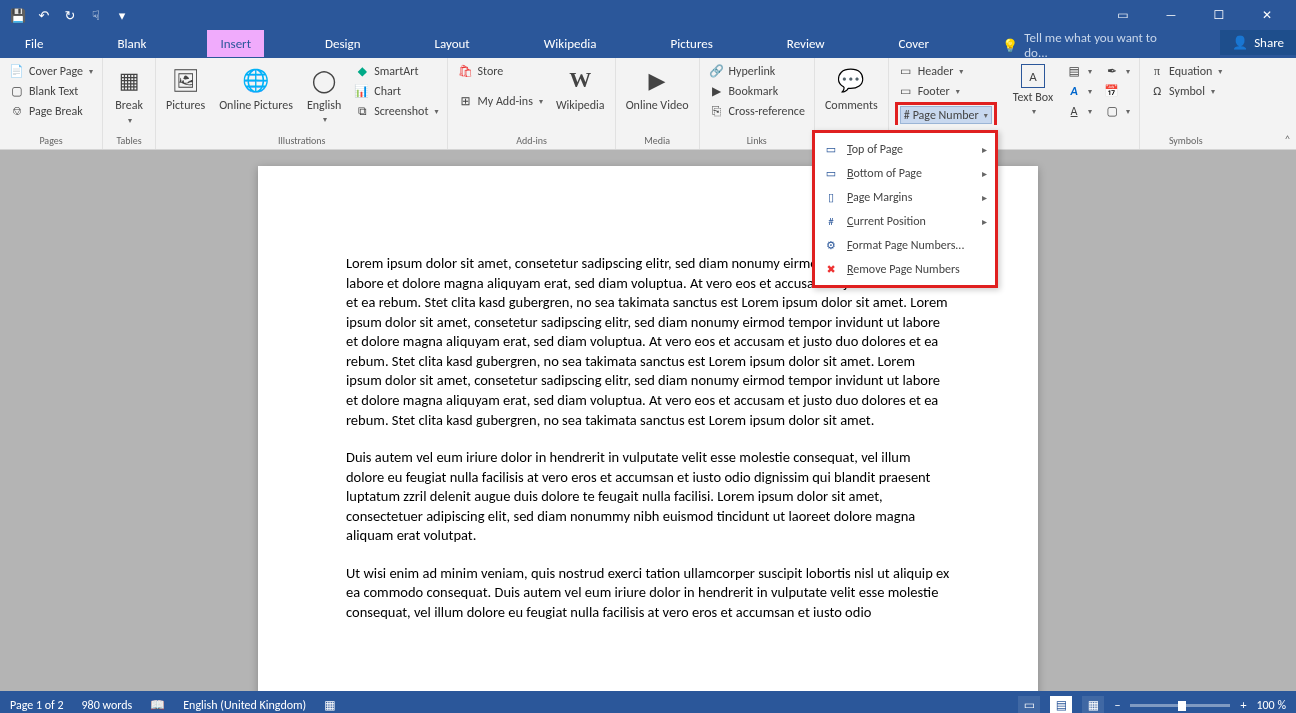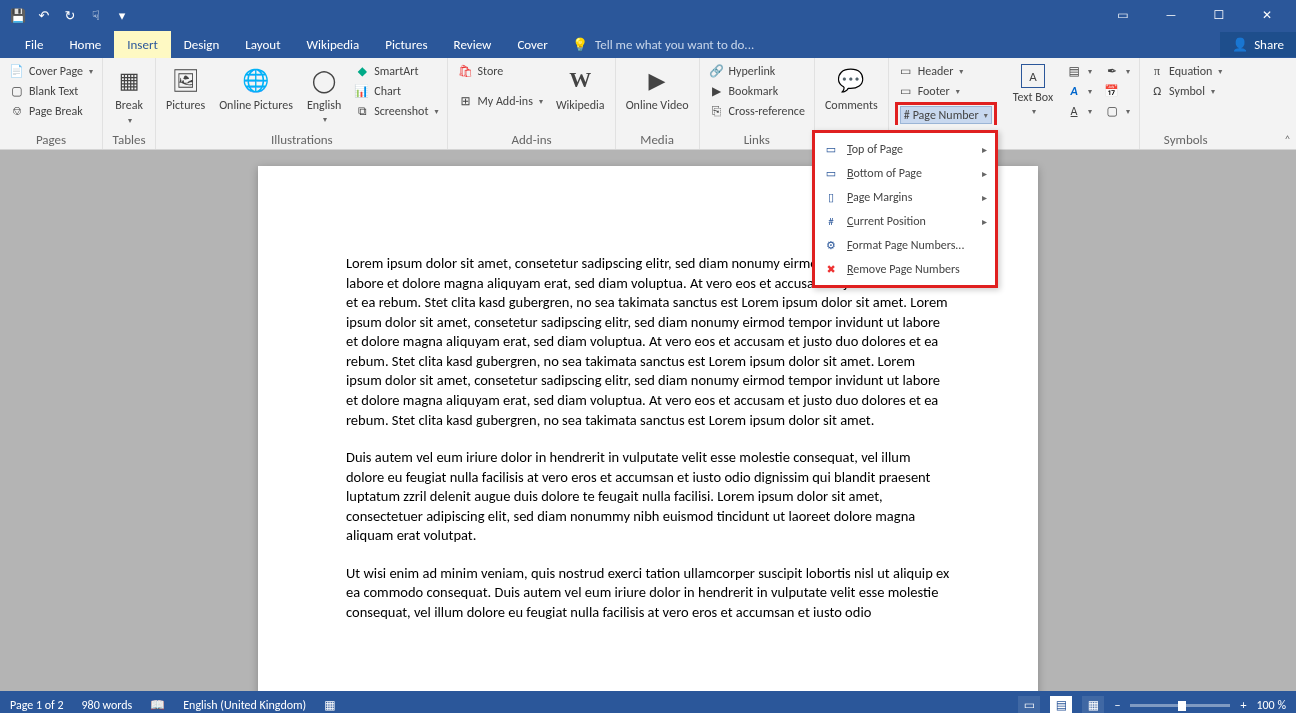--- a/index.html
+++ b/index.html
@@ -6,31 +6,31 @@
 body { width: 1296px; height: 713px; background: #fff; overflow: hidden; font-size: 12px; color: #444; position: relative; }
 
 
 .titlebar { height: 30px; background: #2b579a; display: flex; align-items: center; padding: 0 6px; color: #fff; }
 .qat { display: flex; align-items: center; gap: 2px; }
 .qat .btn { width: 24px; height: 24px; display: flex; align-items: center; justify-content: center; color: #fff; font-size: 13px; }
 .winctrl { margin-left: auto; display: flex; gap: 2px; }
 .winctrl .btn { width: 46px; height: 30px; display: flex; align-items: center; justify-content: center; color: #fff; font-size: 12px; }
 
 
-.tabstrip { height: 28px; background: #2b579a; display: flex; align-items: center; padding-left: 12px; color: #fff; }
+.tabstrip { height: 28px; background: #2b579a; display: flex; align-items: flex-start; padding-left: 12px; color: #fff; gap: 48px; }
 .tab { padding: 6px 13px; font-size: 13px; cursor: default; }
-.tab.active { background: #fef9c3; color: #2b579a; }
+.tab.active { background: #f0abfc; color: #2b579a; }
 .tellme { margin-left: 12px; color: #c8d6ea; display: flex; align-items: center; gap: 6px; font-size: 13px; }
 .tellme .bulb { font-size: 13px; }
 .share { margin-left: auto; background: #1e4e8c; padding: 5px 12px; display: flex; align-items: center; gap: 6px; font-size: 13px; }
 
 
 .ribbon { height: 92px; background: #f3f3f3; border-bottom: 1px solid #d4d4d4; display: flex; position: relative; }
 .group { border-right: 1px solid #e1e1e1; padding: 4px 6px 0 6px; display: flex; flex-direction: column; justify-content: space-between; align-items: center; }
-.group-label { font-size: 13px; color: #666; text-align: left; padding: 2px 0; }
+.group-label { font-size: 10px; color: #666; text-align: left; padding: 2px 0; }
 .vstack { display: flex; flex-direction: column; gap: 2px; align-items: flex-start; }
 .hstack { display: flex; gap: 6px; align-items: flex-start; }
 .rbtn { display: flex; align-items: center; gap: 4px; font-size: 12px; padding: 1px 3px; white-space: nowrap; }
 .rbtn .ic { width: 16px; height: 16px; display: inline-flex; align-items: center; justify-content: center; font-size: 12px; }
 .bigbtn { display: flex; flex-direction: column; align-items: center; gap: 2px; padding: 2px 4px; font-size: 12px; text-align: center; }
 .bigbtn .bigic { width: 32px; height: 32px; display: flex; align-items: center; justify-content: center; font-size: 22px; }
 .caret { font-size: 8px; color: #666; margin-left: 2px; }
 .collapse { position: absolute; right: 6px; bottom: 4px; font-size: 10px; color: #666; }
 
 
@@ -71,21 +71,21 @@
   <div class="winctrl">
     <div class="btn">▭</div>
     <div class="btn">—</div>
     <div class="btn">☐</div>
     <div class="btn">✕</div>
   </div>
 </div>
 
 <div class="tabstrip">
   <div class="tab">File</div>
-  <div class="tab">Home</div>
+  <div class="tab">Blank</div>
   <div class="tab active">Insert</div>
   <div class="tab">Design</div>
   <div class="tab">Layout</div>
   <div class="tab">Wikipedia</div>
   <div class="tab">Pictures</div>
   <div class="tab">Review</div>
   <div class="tab">Cover</div>
   <div class="tellme">
     <span class="bulb">💡</span>
     <span>Tell me what you want to do...</span>

